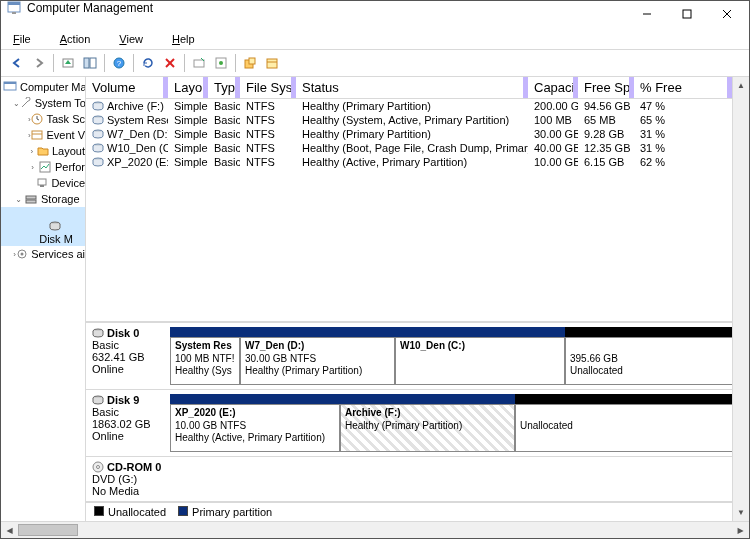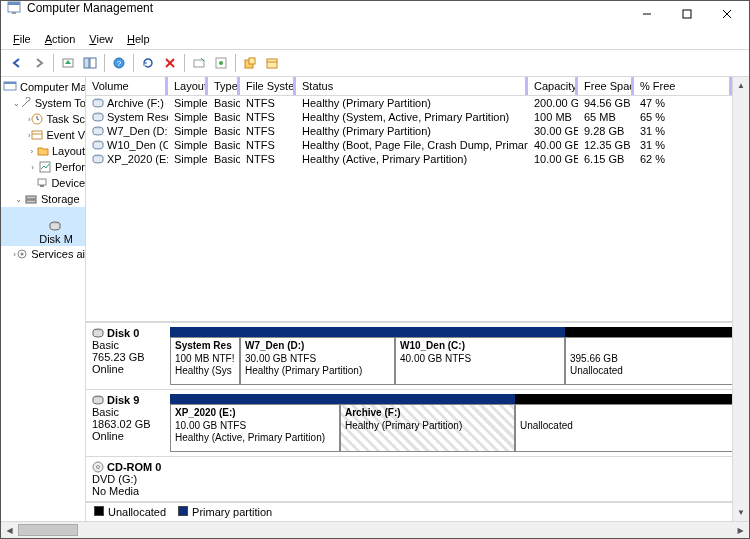--- a/index.html
+++ b/index.html
@@ -1,38 +1,38 @@
 <!DOCTYPE html>
 <html><head>
 <meta charset="utf-8">
 <style>
 * { box-sizing: border-box; margin: 0; padding: 0; }
 body { font-family: "Segoe UI", Tahoma, sans-serif; font-size: 11px; background: #fff; width: 750px; height: 539px; border: 1px solid #555; display: flex; flex-direction: column; overflow: hidden; }
 .titlebar { display: flex; align-items: flex-start; height: 28px; padding: 0 2px 0 6px; }
 .titlebar-icon { width: 14px; height: 14px; margin-right: 6px; }
 .titlebar-title { flex: 1; font-size: 12px; }
 .wbtn { width: 40px; height: 26px; display: flex; align-items: center; justify-content: center; }
-.menubar { display: flex; gap: 2px; padding: 2px 6px; border-bottom: 1px solid #d9d9d9; }
+.menubar { display: flex; gap: 17px; padding: 2px 6px; border-bottom: 1px solid #d9d9d9; }
 .menuitem { padding: 2px 6px; }
 .menuitem u { text-decoration: underline; }
 .toolbar { display: flex; align-items: center; gap: 2px; padding: 3px 6px; border-bottom: 1px solid #d9d9d9; }
 .tbtn { width: 20px; height: 20px; display: flex; align-items: center; justify-content: center; border: 1px solid transparent; }
 .tsep { width: 1px; height: 18px; background: #c0c0c0; margin: 0 2px; }
 .main { flex: 1; display: flex; min-height: 0; }
 .tree { width: 85px; border-right: 1px solid #d9d9d9; overflow: hidden; padding: 2px 0; }
 .tnode { display: flex; align-items: center; white-space: nowrap; padding: 1px 0; }
 .twisty { width: 11px; height: 11px; display: inline-flex; align-items: center; justify-content: center; font-size: 8px; color: #666; }
 .ticon { width: 14px; height: 14px; margin-right: 3px; display: inline-flex; align-items: center; justify-content: center; }
 .tnode.selected { background: #cde8ff; flex-direction: column; }
 .tnode.l1 { padding-left: 2px; }
 .tnode.l2 { padding-left: 12px; }
 .tnode.l3 { padding-left: 26px; }
 .content { flex: 1; display: flex; flex-direction: column; min-width: 0; }
 .listheader { display: flex; border-bottom: 1px solid #d9d9d9; background: #fff; }
-.lh-cell { border-right: 3px solid #c4b5fd; padding: 3px 6px; font-size: 11px; overflow: hidden; white-space: nowrap; }
+.lh-cell { border-right: 5px solid #c4b5fd; padding: 3px 6px; font-size: 13px; overflow: hidden; white-space: nowrap; }
 .listbody { flex: 0 0 auto; background: #fff; }
 .listrow { display: flex; padding: 0; }
 .lcell { padding: 1px 6px; overflow: hidden; white-space: nowrap; }
 .volicon { width: 12px; height: 12px; display: inline-block; margin-right: 3px; vertical-align: -2px; }
 .spacer-mid { flex: 1; background: #fff; border-bottom: 1px solid #d9d9d9; }
 .diskmap { flex: 0 0 auto; background: #fff; border-top: 1px solid #d9d9d9; }
 .diskrow { display: flex; border-bottom: 1px solid #d9d9d9; padding: 4px 6px; gap: 6px; }
 .diskinfo { width: 72px; flex-shrink: 0; }
 .diskinfo .dtitle { font-weight: bold; display: flex; align-items: center; gap: 3px; }
 .diskparts { flex: 1; display: flex; flex-direction: column; }
@@ -344,21 +344,21 @@
         <div class="diskrow">
           <div class="diskinfo">
             <div class="dtitle">
               <svg width="12" height="12">
                 <ellipse cx="6" cy="4" rx="5" ry="2" fill="#ccc" stroke="#666"></ellipse>
                 <path d="M1 4v4a5 2 0 0 0 10 0V4" fill="#ddd" stroke="#666"></path>
               </svg>
               <span>Disk 0</span>
             </div>
             <div>Basic</div>
-            <div>765.23 GB</div>
+            <div>632.41 GB</div>
             <div>Online</div>
           </div>
           <div class="diskparts">
             <div class="dbar">
               <div class="dbar-seg" style="width: 70px; background: rgb(10, 46, 122);"></div>
               <div class="dbar-seg" style="width: 155px; background: rgb(10, 46, 122);"></div>
               <div class="dbar-seg" style="width: 170px; background: rgb(10, 46, 122);"></div>
               <div class="dbar-seg" style="width: 170px; background: rgb(0, 0, 0);"></div>
             </div>
             <div class="dboxes">
@@ -367,21 +367,20 @@
                 <div>100 MB NTF!</div>
                 <div>Healthy (Sys</div>
               </div>
               <div class="dbox" style="width: 155px;">
                 <div class="bt">W7_Den (D:)</div>
                 <div>30.00 GB NTFS</div>
                 <div>Healthy (Primary Partition)</div>
               </div>
               <div class="dbox" style="width: 170px;">
                 <div class="bt">W10_Den  (C:)</div>
-                <div>40.00 GB NTFS</div>
               </div>
               <div class="dbox" style="width: 170px;">
                 <div>&nbsp;</div>
                 <div>395.66 GB</div>
                 <div>Unallocated</div>
               </div>
             </div>
           </div>
         </div>
         <div class="diskrow">

